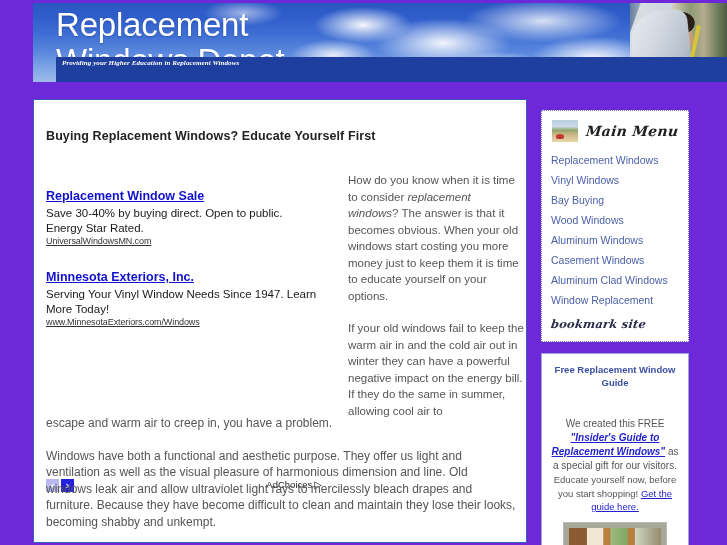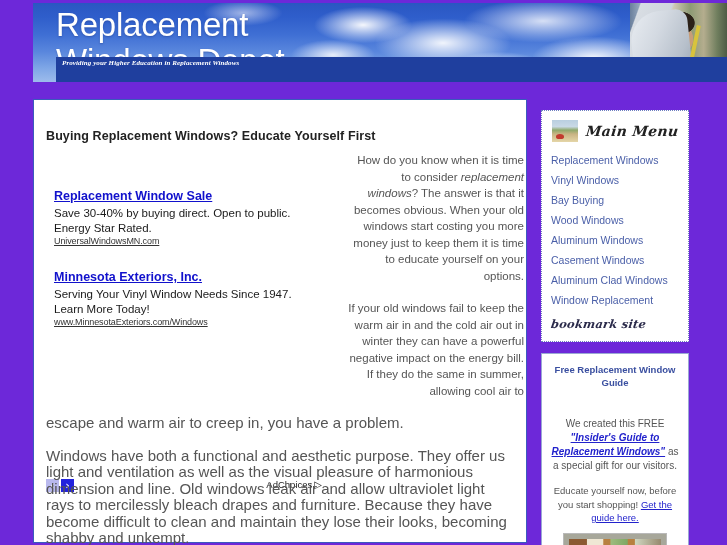--- a/index.html
+++ b/index.html
@@ -89,21 +89,21 @@
     box-sizing:border-box;
   }
   .page-title {
     position:absolute; left:12px; top:21px;
     font-size:12.5px; font-weight:bold; color:#222;
     letter-spacing:.1px;
   }
 
   
   .ad-block { position:absolute; left:12px; top:88px; width:276px; }
-  .ad { margin-bottom:23px;margin-left:8px; }
+  .ad { margin-bottom:23px; }
   .ad-title {
     display:block;
     color:#1111cc; font-size:12.5px; font-weight:bold;
     text-decoration:underline; line-height:16px;
     cursor:pointer;
   }
   .ad-desc { font-size:11.5px; color:#1a1a1a; line-height:14.5px; margin-top:2px; }
   .ad-url {
     font-size:9px; color:#333; text-decoration:underline;
     display:block; margin-top:1px; letter-spacing:-0.1px;
@@ -120,33 +120,33 @@
     position:absolute; right:0px; top:0px;
     font-size:9.5px; color:#222;
   }
   .adchoices .tri {
     display:inline-block; margin-left:2px;
     font-size:10px; color:#222;
   }
 
   
   .col-right {
-    position:absolute; left:314px; top:52px; width:176px;text-align:right;
+    position:absolute; left:314px; top:72px; width:176px;
   }
   .col-right p {
     margin:0 0 16px 0;
     font-size:11.5px; color:#555; line-height:16.5px;
   }
   .col-right em { font-style:italic; }
 
   
   .body-wide { position:absolute; left:12px; top:315px; width:470px; }
   .body-wide p {
     margin:0 0 16px 0;
-    font-size:15px; color:#555; line-height:16.5px;
+    font-size:12px; color:#555; line-height:16.5px;
   }
 
   
   .sidebar { position:absolute; left:541px; top:110px; width:148px; }
   .menu-box {
     border:1px dotted #6f7fc0;
     background:#ffffff;
     padding:8px 9px 9px 9px;
     box-sizing:border-box;
     width:148px;
@@ -198,21 +198,21 @@
     line-height:13px; margin-bottom:28px;
   }
   .guide-text {
     font-size:10px; color:#555; line-height:14px;
   }
   .guide-text .strong-link {
     color:#2222cc; font-weight:bold; font-style:italic;
     text-decoration:underline;
   }
   .guide-text2 {
-    font-size:9.5px; color:#555; line-height:13.5px; margin-top:11px;
+    font-size:9.5px; color:#555; line-height:13.5px; margin-top:0;
   }
   .guide-text2 a { color:#2222cc; text-decoration:underline; }
   .guide-img {
     margin:8px auto 0 auto;
     width:104px; height:47px;
     border:1px solid #b9b9b9;
     background:
       linear-gradient(90deg,#8b5a32 0%, #8b5a32 22%, #efe7d4 23%, #efe7d4 38%, #b8803f 39%, #b8803f 45%, #9dbb7e 46%, #7fa864 62%, #b8803f 63%, #b8803f 69%, #cfd6c0 70%, #8b7a5e 100%);
     box-shadow: inset 0 0 0 5px #a7a79a;
     box-sizing:border-box;

